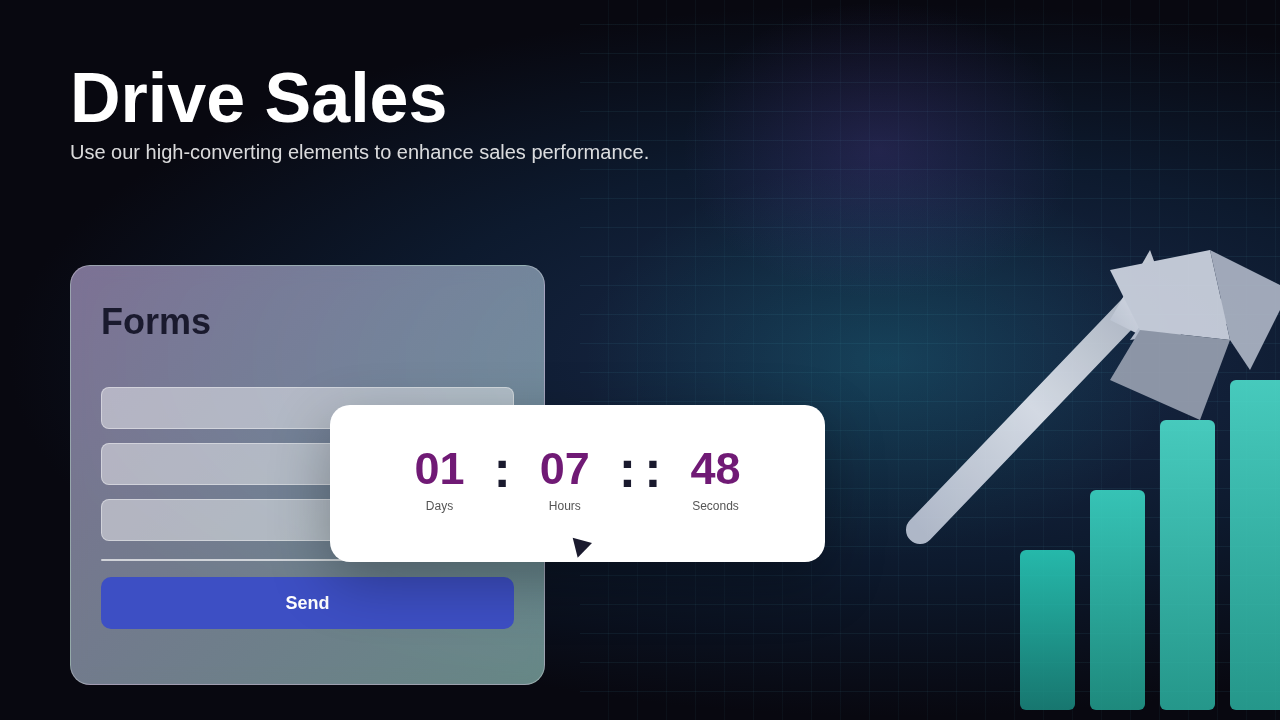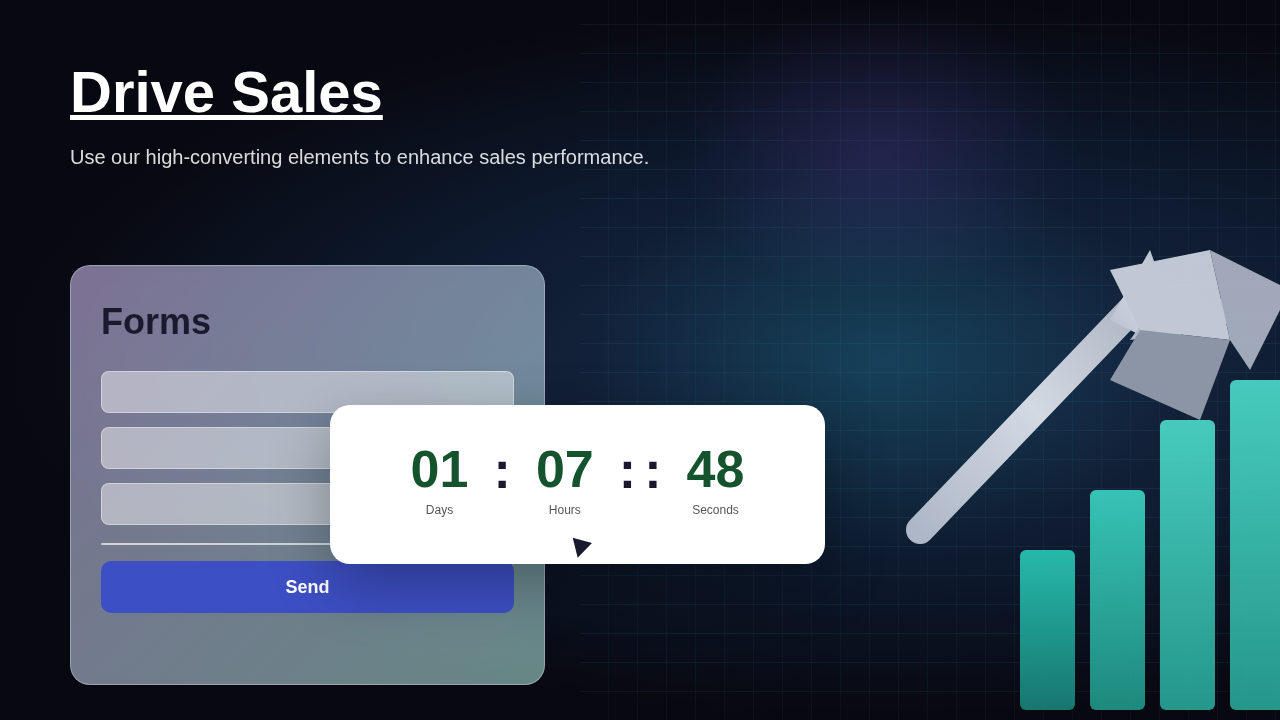--- a/index.html
+++ b/index.html
@@ -85,26 +85,25 @@
       position: absolute;
       top: 0;
       left: 0;
       width: 100%;
       height: 100%;
       z-index: 10;
       padding: 60px 70px;
     }
 
     .page-title {
-      font-size: 58px;
+      font-size: 70px;
       font-weight: 800;
       color: #ffffff;
       line-height: 1.1;
-      margin-bottom: 22px;
-      text-decoration: underline;
+      margin-bottom: 4px;
     }
 
     .page-subtitle {
       font-size: 20px;
       color: rgba(255, 255, 255, 0.85);
       font-weight: 400;
       margin-bottom: 34px;
     }
 
     
@@ -118,21 +117,21 @@
       border-radius: 20px;
       padding: 35px 30px;
       backdrop-filter: blur(10px);
       border: 1px solid rgba(255,255,255,0.3);
     }
 
     .forms-title {
       font-size: 36px;
       font-weight: 800;
       color: #1a1a2e;
-      margin-bottom: 28px;
+      margin-bottom: 44px;
     }
 
     .form-field {
       height: 42px;
       background: rgba(255, 255, 255, 0.45);
       border-radius: 8px;
       margin-bottom: 14px;
       border: 1px solid rgba(255,255,255,0.4);
     }
 
@@ -188,23 +187,23 @@
     }
 
     .timer-unit {
       display: flex;
       flex-direction: column;
       align-items: center;
       min-width: 100px;
     }
 
     .timer-value {
-      font-size: 52px;
+      font-size: 45px;
       font-weight: 700;
-      color: #14532d;
+      color: #701a75;
       line-height: 1;
     }
 
     .timer-label {
       font-size: 12px;
       color: #555;
       font-weight: 400;
       margin-top: 8px;
     }
 

